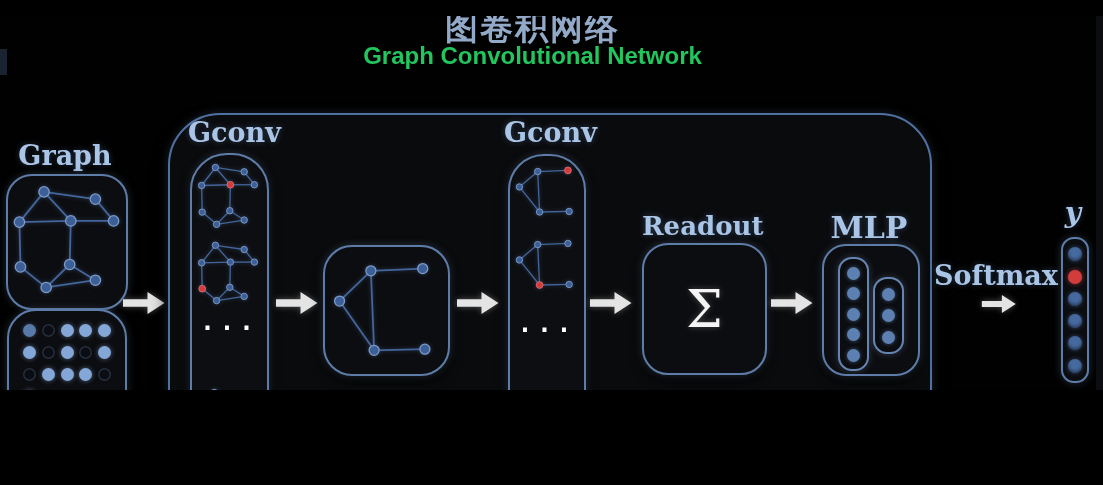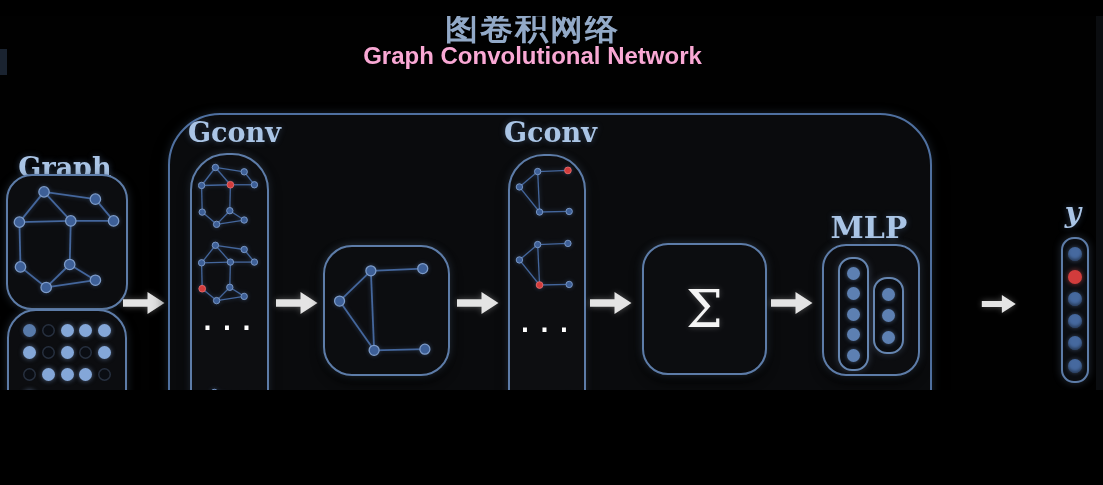--- a/index.html
+++ b/index.html
@@ -4,33 +4,33 @@
 <style>
   html,body{margin:0;padding:0;background:#000;}
   #stage{position:relative;width:1103px;height:374px;background:#010101;overflow:hidden;
          font-family:"DejaVu Serif","Liberation Serif",serif;margin-top:16px;}
   .abs{position:absolute;}
 
   
   #title-zh{left:0;top:-10px;width:1065px;text-align:center;font-size:33px;font-weight:bold;
             color:#92a9c7;font-family:"DejaVu Sans","Liberation Sans",sans-serif;letter-spacing:2px;}
   #title-en{left:0;top:26px;width:1065px;text-align:center;font-size:24px;font-weight:bold;
-            color:#f9a8d4;font-family:"Liberation Sans","DejaVu Sans",sans-serif;letter-spacing:0px;}
+            color:#22c55e;font-family:"Liberation Sans","DejaVu Sans",sans-serif;letter-spacing:0px;}
 
   
   .lbl{color:#aac5e6;font-weight:bold;text-align:center;text-shadow:0 0 6px rgba(120,160,220,.35);}
 
   
   .box{background:#0c0d10;border:2px solid #5d7ca8;border-radius:26px;
        box-shadow:0 0 9px rgba(150,185,230,.22),0 6px 12px rgba(0,0,0,.9);}
   #container-box{left:168px;top:97px;width:760px;height:361px;border-radius:52px;
        background:#0a0b0d;border:2px solid #4f70a0;
        box-shadow:0 0 10px rgba(140,175,225,.18),0 8px 16px rgba(0,0,0,.9);}
 
-  #graph-label{left:6px;top:136px;width:118px;font-size:27px;}
+  #graph-label{left:6px;top:124px;width:118px;font-size:27px;}
   #graph-box{left:6px;top:158px;width:118px;height:132px;}
   #matrix-box{left:7px;top:293px;width:116px;height:127px;border-radius:29px;}
   #x-label{left:7px;top:426px;width:116px;font-size:29px;font-style:italic;}
 
   #matrix-grid{position:absolute;left:0;top:0;right:0;bottom:0;padding:13px 14px;
                display:flex;flex-direction:column;justify-content:space-between;}
   .m-row{display:flex;justify-content:space-between;}
   .m-dot{width:13px;height:13px;border-radius:50%;}
   .m-on{background:#84a7d8;box-shadow:0 0 5px rgba(140,175,225,.55);}
   .m-dim{background:#587aa9;box-shadow:0 0 4px rgba(120,150,200,.4);}
@@ -309,20 +309,21 @@
           <circle cx="4.41" cy="23.939999999999998" r="3.2" fill="#3d5f97" stroke="#7e9cc9" stroke-width="0.9099999999999999"></circle>
           <circle cx="24.57" cy="49.019999999999996" r="3.2" fill="#3d5f97" stroke="#7e9cc9" stroke-width="0.9099999999999999"></circle>
           <circle cx="54.18" cy="48.449999999999996" r="3.2" fill="#3d5f97" stroke="#7e9cc9" stroke-width="0.9099999999999999"></circle>
         </svg></div>
   </div>
 
   <div class="abs arrow" id="arrow-4"><svg width="44" height="26" viewBox="0 0 44 26">
         <path d="M1 9.2 H25.5 V2 L42.5 13 L25.5 24 V16.8 H1 Z" fill="#e4e4e4"></path>
       </svg></div>
 
+  <div class="abs lbl" id="readout-label">Readout</div>
   <div class="abs box" id="readout-box">
     <div id="sigma">Σ</div>
   </div>
 
   <div class="abs arrow" id="arrow-5"><svg width="44" height="26" viewBox="0 0 44 26">
         <path d="M1 9.2 H25.5 V2 L42.5 13 L25.5 24 V16.8 H1 Z" fill="#e4e4e4"></path>
       </svg></div>
 
   <div class="abs lbl" id="mlp-label">MLP</div>
   <div class="abs box" id="mlp-box">
@@ -333,20 +334,21 @@
         <div class="mlp-dot"></div>
         <div class="mlp-dot"></div>
       </div>
     <div class="mlp-pill" id="mlp-pill-b">
         <div class="mlp-dot"></div>
         <div class="mlp-dot"></div>
         <div class="mlp-dot"></div>
       </div>
   </div>
 
+  <div class="abs lbl" id="softmax-label">Softmax</div>
   <div class="abs sm-arrow" id="softmax-arrow"><svg width="36" height="22" viewBox="0 0 44 26">
         <path d="M1 9.2 H25.5 V2 L42.5 13 L25.5 24 V16.8 H1 Z" fill="#e4e4e4"></path>
       </svg></div>
   <div class="abs lbl" id="y-label">y</div>
   <div class="abs" id="y-pill">
       <div class="y-dot blue"></div>
       <div class="y-dot red"></div>
       <div class="y-dot blue"></div>
       <div class="y-dot blue"></div>
       <div class="y-dot blue"></div>

